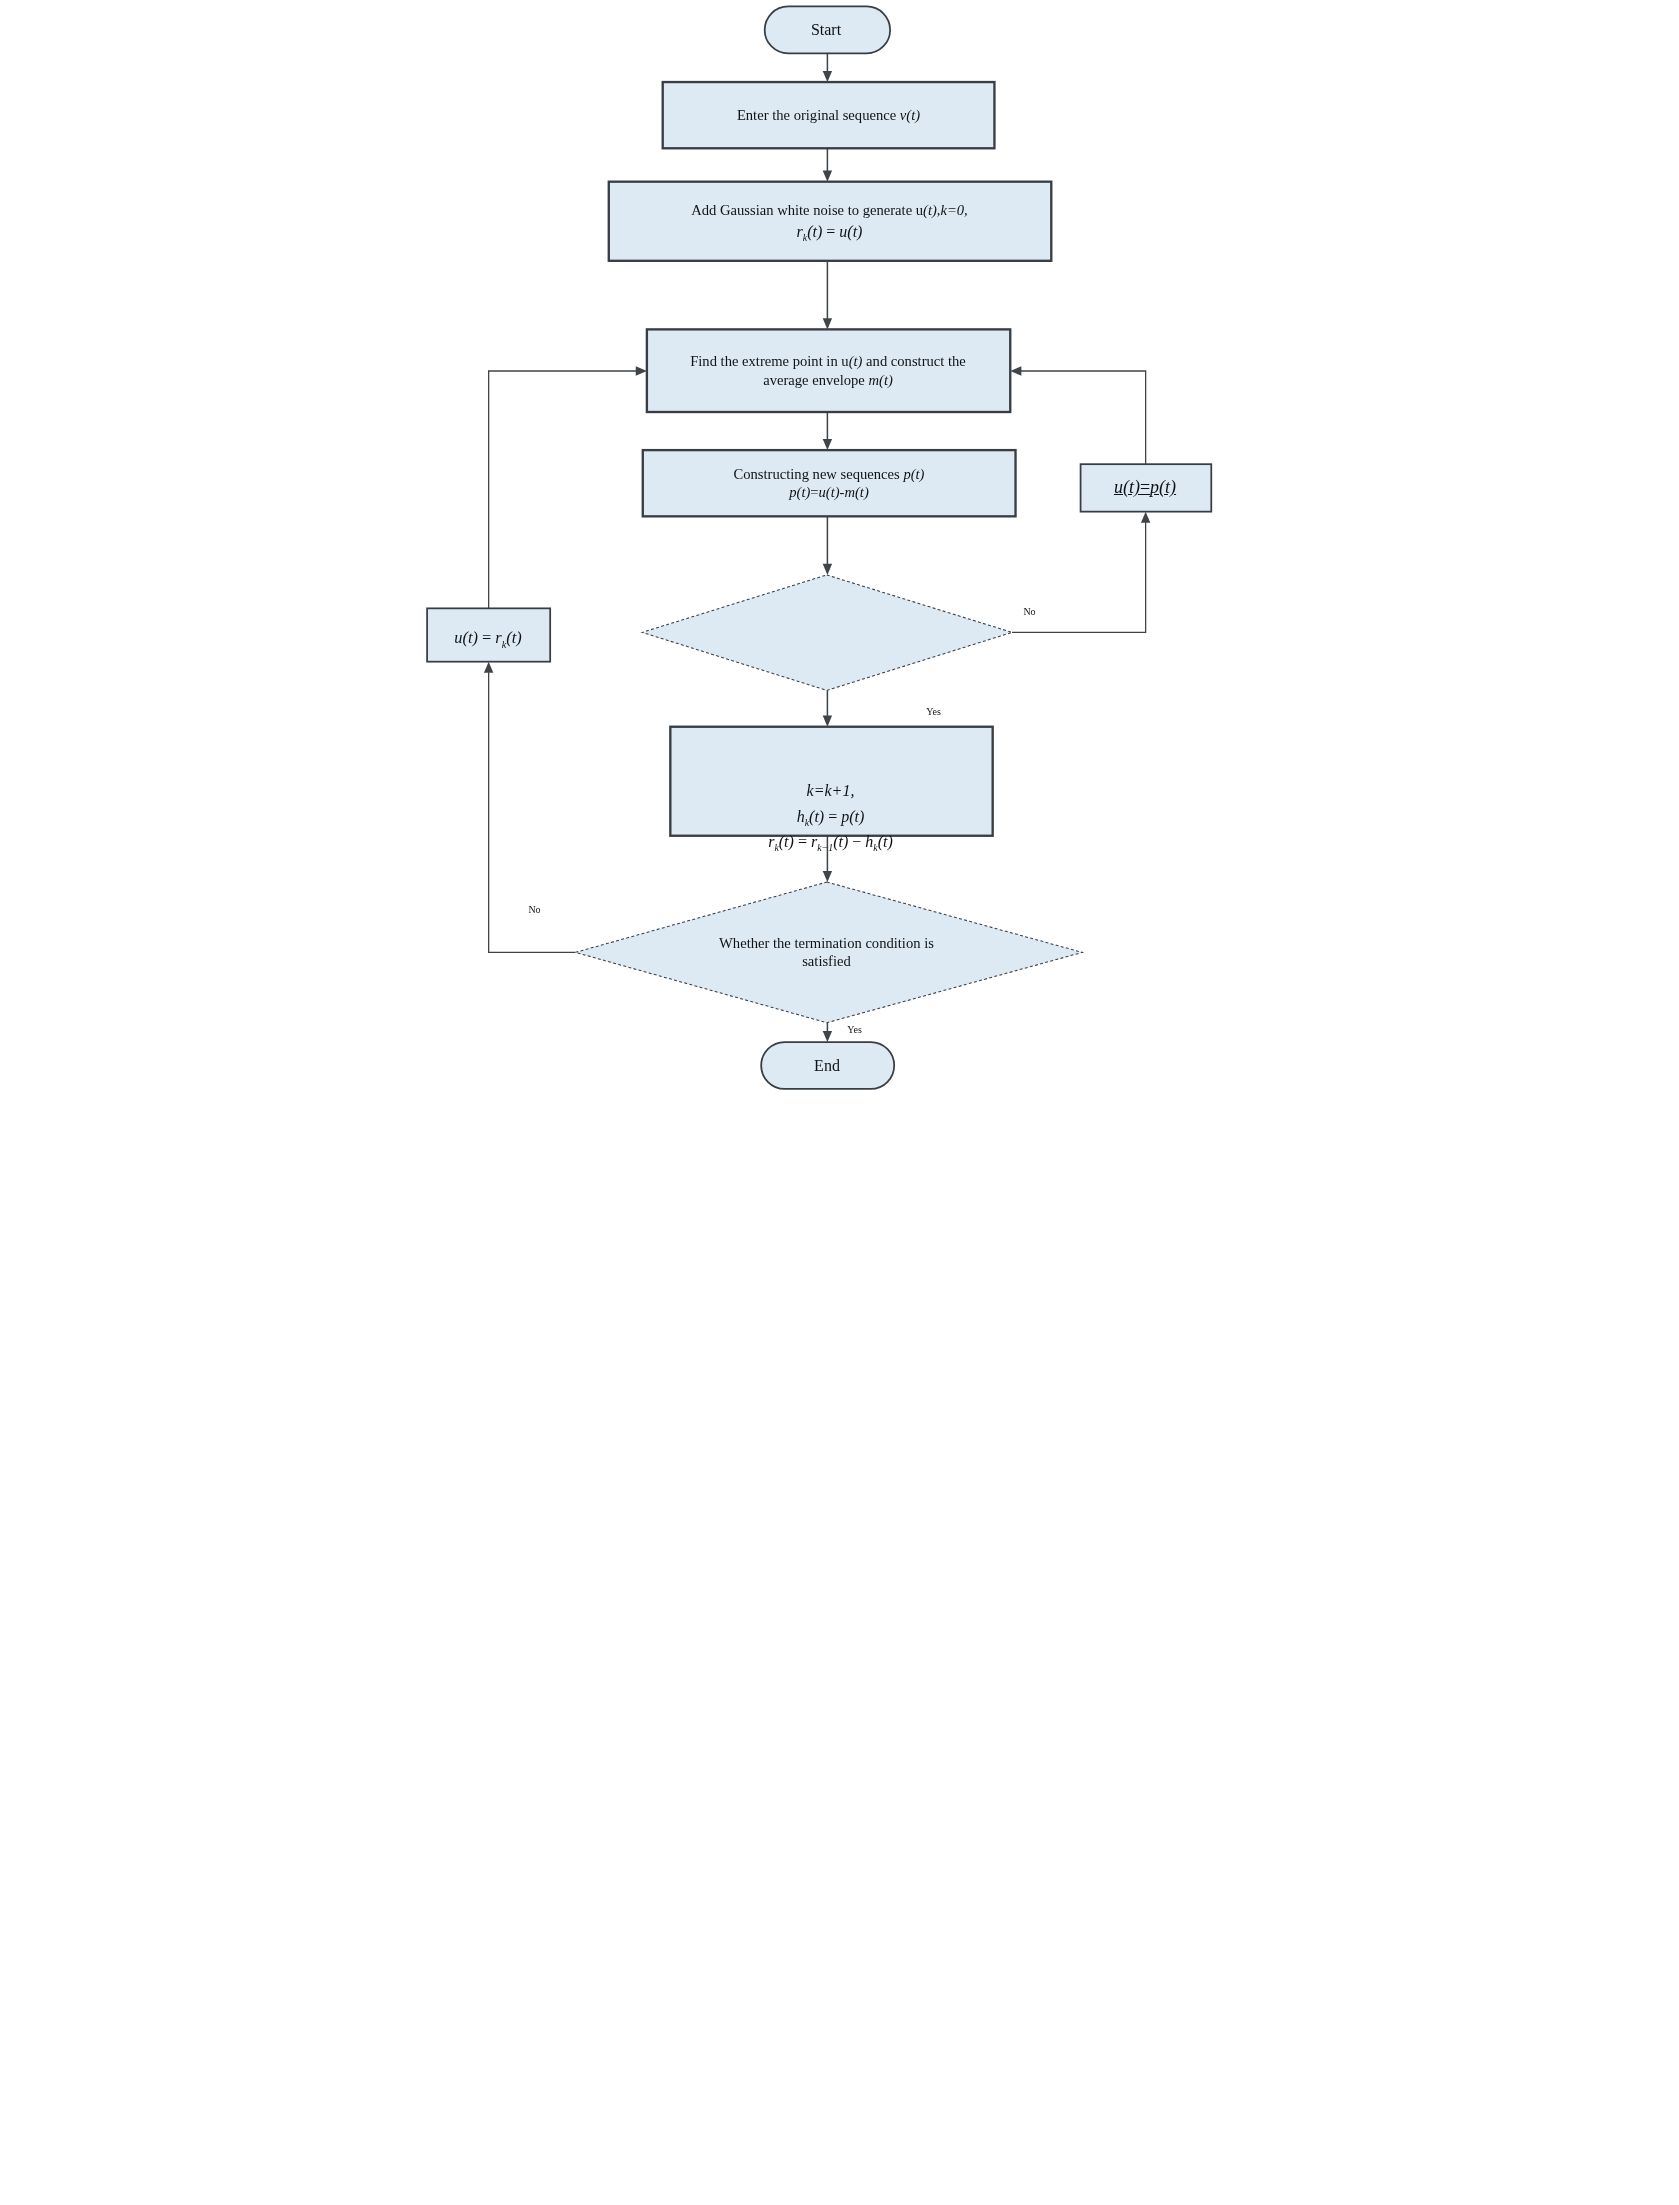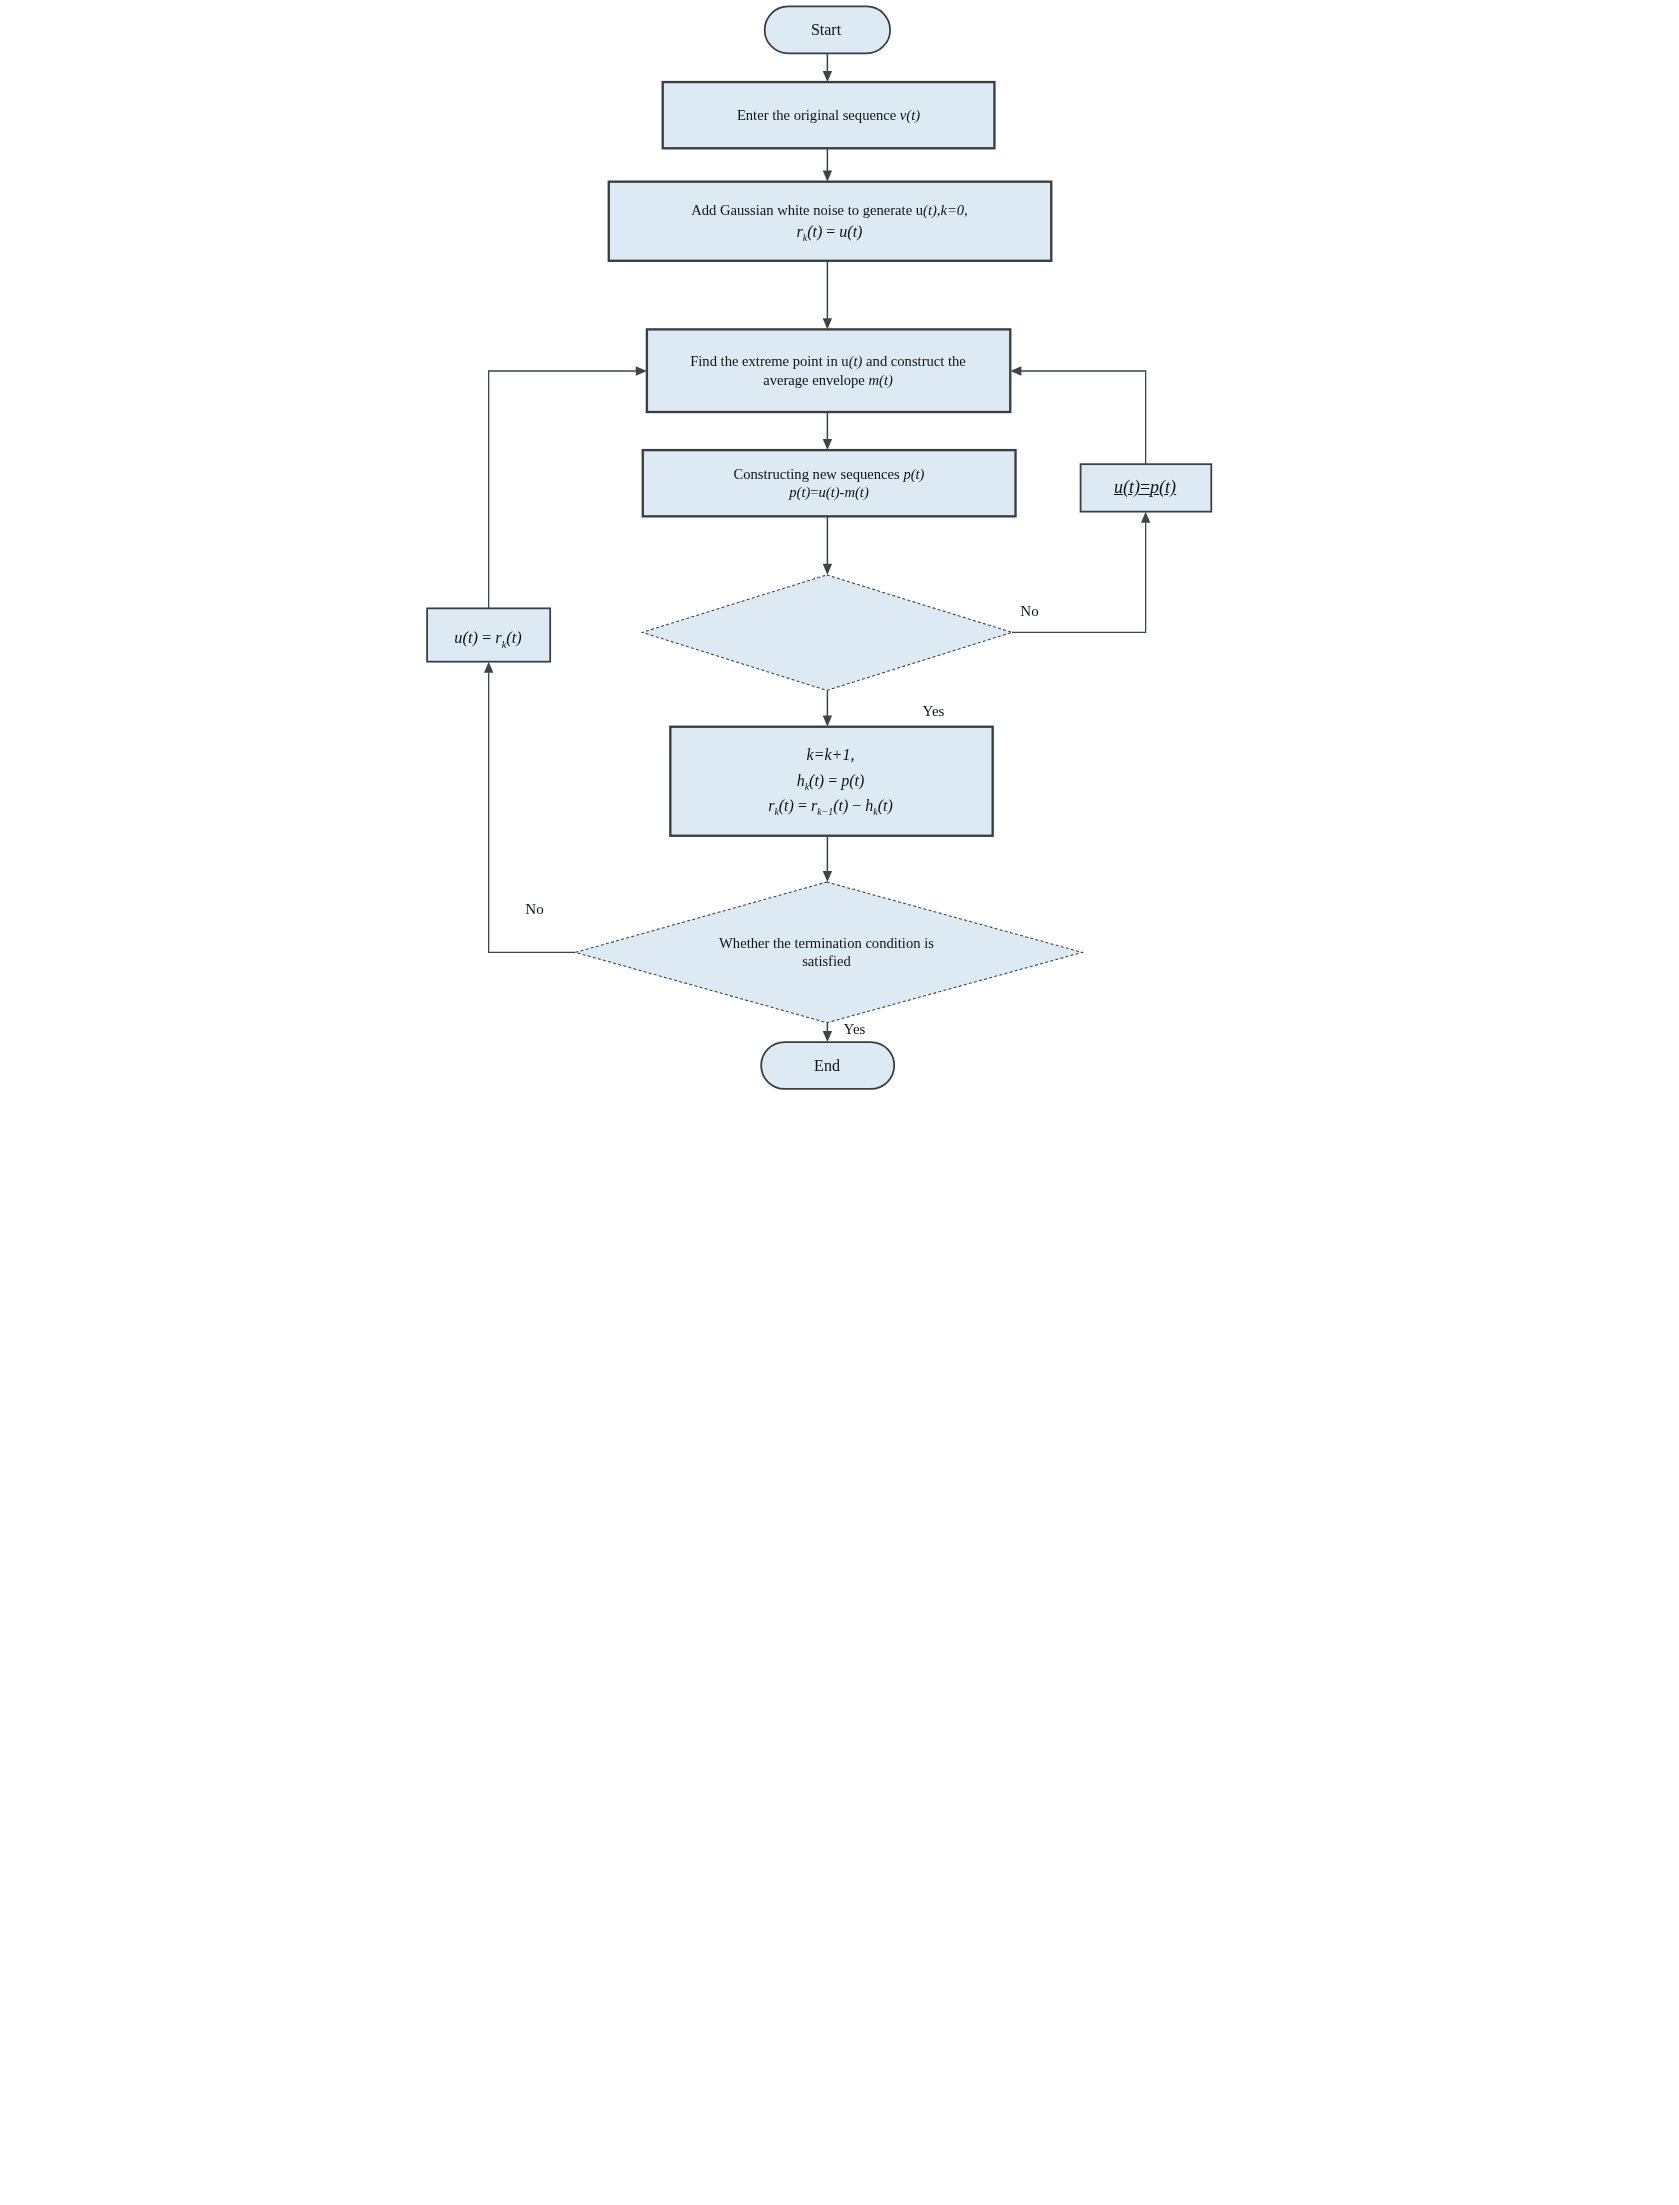--- a/index.html
+++ b/index.html
@@ -29,24 +29,24 @@
   .node{
     position:absolute;display:flex;flex-direction:column;
     align-items:center;justify-content:center;text-align:center;
     line-height:1.25;
   }
   .t25{font-size:14.6px;}
   .t27{font-size:16px;}
   .t28{font-size:16.4px;}
   .t31{font-size:18px;}
   .gap6{row-gap:3.5px;}
-  .gap10{row-gap:5.9px;}
+  .gap10{row-gap:5.9px;margin-top:36px;}
   .lbl{
     position:absolute;transform:translate(-50%,-50%);
-    font-size:15px;white-space:nowrap;
+    font-size:10px;white-space:nowrap;
   }
   .sub{font-size:0.62em;vertical-align:-0.45em;line-height:0;}
 </style>
 </head>
 <body>
 
 <div class="stage">
 
   <svg class="wires" viewBox="0 0 1433 1882">
 

